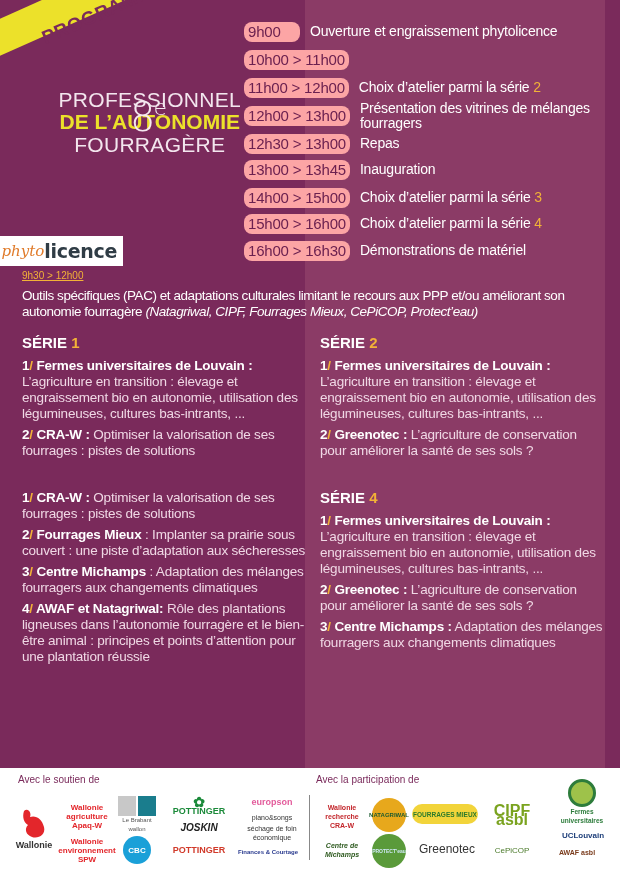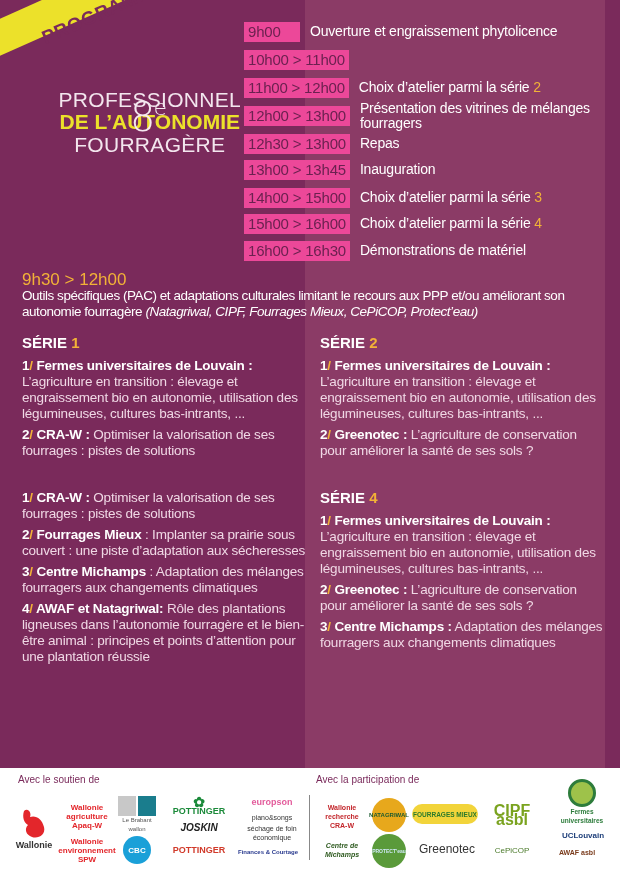--- a/index.html
+++ b/index.html
@@ -19,29 +19,29 @@
   .title .eighth { position: absolute; right: 74px; top: 0; font-family: "DejaVu Sans", sans-serif; font-weight: 200; font-size: 40px; line-height: 40px; color: #f5e9f0; }
   .title .eighth sup { font-size: 22px; vertical-align: 16px; margin-left: -2px; }
   .t-salon { display: block; margin-top: 32px; font-weight: bold; font-size: 22px; line-height: 22px; color: #ece12a; letter-spacing: 0.5px; }
   .t-prof { display: block; font-size: 21px; line-height: 23px; color: #f3e6ee; letter-spacing: 0.3px; white-space: nowrap; }
   .t-auto { display: block; font-weight: bold; font-size: 21px; line-height: 22px; color: #ece12a; white-space: nowrap; }
   .t-four { display: block; font-size: 21px; line-height: 23px; color: #f3e6ee; letter-spacing: 0.3px; }
 
   
   .schedule { position: absolute; left: 244px; top: 22px; width: 360px; }
   .row { position: absolute; left: 0; display: flex; align-items: flex-start; }
-  .time { background: #ec4899; color: #6c2150; font-size: 15px; line-height: 20px; height: 20px; padding: 0 4px; white-space: nowrap; font-family: "Liberation Sans", sans-serif; letter-spacing: -0.2px; }
+  .time { background: #fca5a5; color: #6c2150; font-size: 15px; line-height: 20px; height: 20px; padding: 0 4px; white-space: nowrap; font-family: "Liberation Sans", sans-serif; letter-spacing: -0.2px; border-radius: 8px; }
   .event { margin-left: 10px; color: #ffffff; font-size: 14px; line-height: 15px; margin-top: 2px; letter-spacing: -0.2px; }
   .event .num { color: #f2b237; }
 
   
   .phyto { position: absolute; left: 0; top: 236px; width: 123px; height: 30px; background: #ffffff; display: flex; align-items: center; justify-content: flex-end; padding-right: 6px; }
   .phyto .p1 { color: #e07b2a; font-size: 15px; font-family: "DejaVu Serif", serif; font-style: italic; }
   .phyto .p2 { color: #2f3c45; font-size: 19px; font-weight: bold; font-family: "DejaVu Sans", sans-serif; letter-spacing: -0.3px; }
-  .phyto-time { position: absolute; left: 22px; top: 270px; color: #f2b237; font-size: 17px; }
+  .phyto-time { position: absolute; left: 22px; top: 270px; color: #f2b237; font-size: 10px; text-decoration: underline; }
   .phyto-desc { position: absolute; left: 22px; top: 288px; width: 590px; color: #ffffff; font-size: 13.5px; line-height: 16px; letter-spacing: -0.45px; }
   .phyto-desc i { font-style: italic; }
 
   
   .serie { position: absolute; width: 285px; color: #f0dbe6; }
   .serie h3 { font-weight: bold; font-size: 15px; color: #ffffff; margin-bottom: 7px; line-height: 16px; }
   .serie h3 .n { color: #f2b237; }
   .item { font-size: 13.5px; line-height: 16px; margin-bottom: 5px; letter-spacing: -0.2px; color: #f0d8e5; }
   .item b { color: #ffffff; }
   .item .slash { color: #f2b237; font-weight: bold; }
@@ -100,20 +100,24 @@
     <div class="row" style="top:192px">
       <span class="time">15h00 &gt; 16h00</span>
       <span class="event"><span>Choix d’atelier parmi la série </span><span class="num">4</span></span>
     </div>
     <div class="row" style="top:219px">
       <span class="time">16h00 &gt; 16h30</span>
       <span class="event"><span>Démonstrations de matériel</span></span>
     </div>
   </div>
 
+  <div class="phyto">
+    <span class="p1">phyto</span>
+      <span class="p2">licence</span>
+  </div>
   <div class="phyto-time">9h30 &gt; 12h00</div>
   <div class="phyto-desc">
     <span>Outils spécifiques (PAC) et adaptations culturales limitant le recours aux PPP et/ou améliorant son autonomie fourragère </span><i>(Natagriwal, CIPF, Fourrages Mieux, CePiCOP, Protect’eau)</i>
   </div>
 
   <div class="serie" style="left:22px;top:335px">
     <h3><span>SÉRIE </span><span class="n">1</span></h3>
     <div class="item"><b>1</b><span class="slash">/ </span><b>Fermes universitaires de Louvain :</b><span> L’agriculture en transition : élevage et engraissement bio en autonomie, utilisation des légumineuses, cultures bas-intrants, ...</span></div>
     <div class="item"><b>2</b><span class="slash">/ </span><b>CRA-W :</b><span> Optimiser la valorisation de ses fourrages : pistes de solutions</span></div>
   </div>

